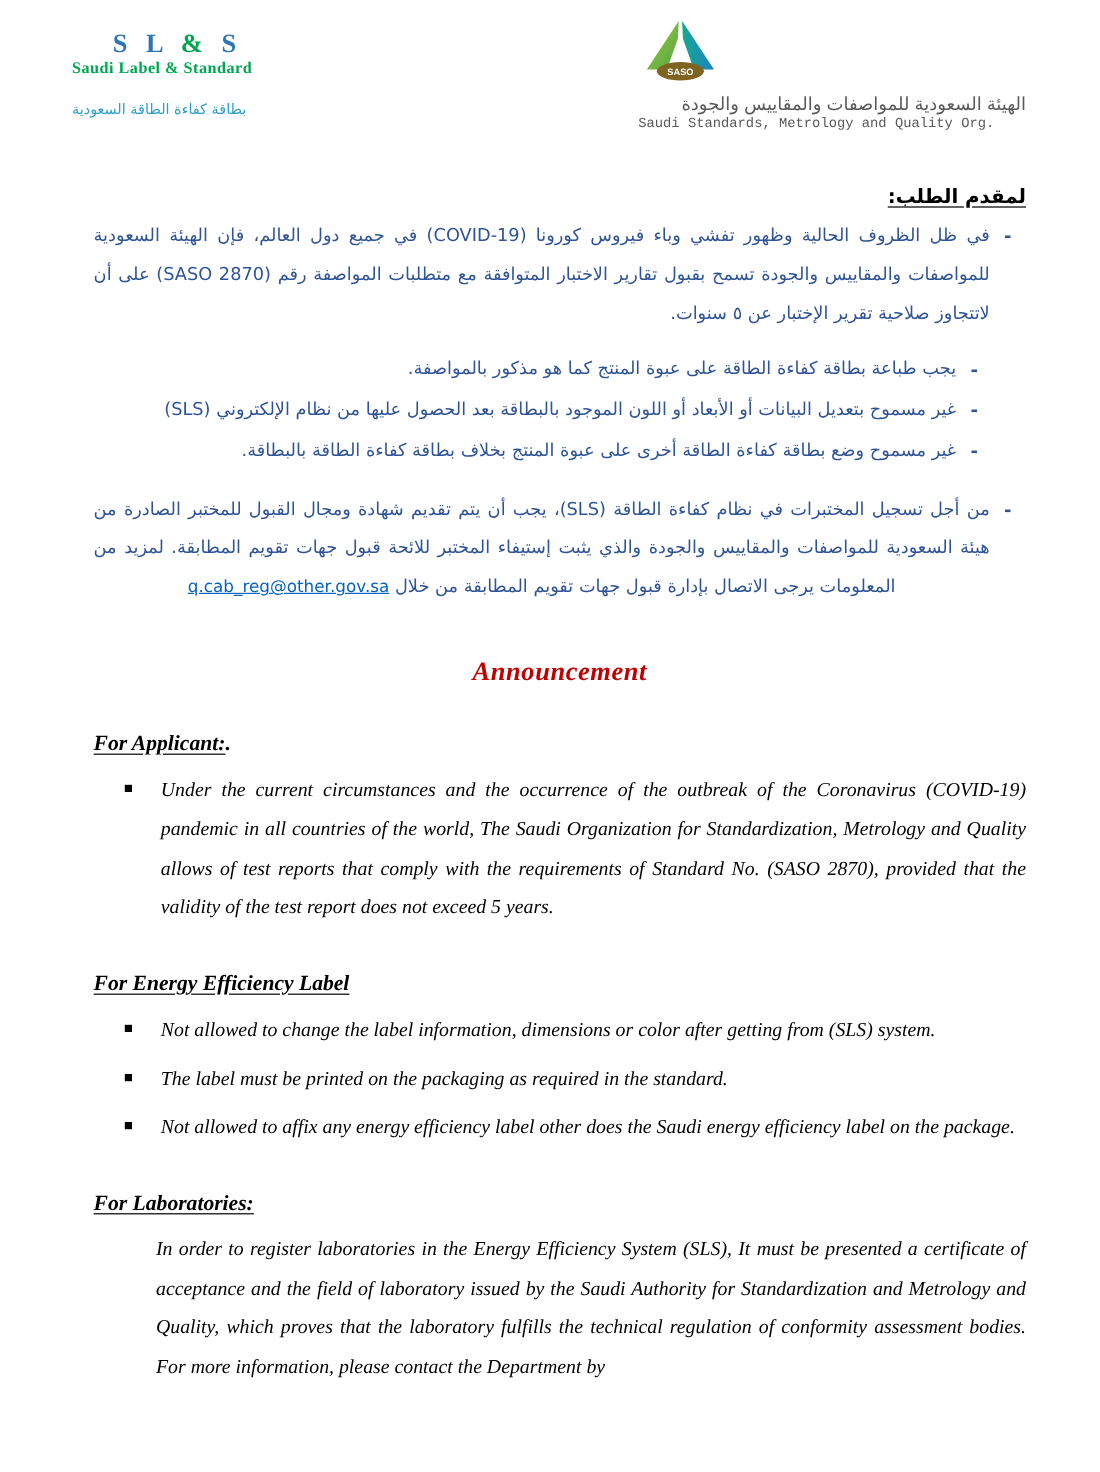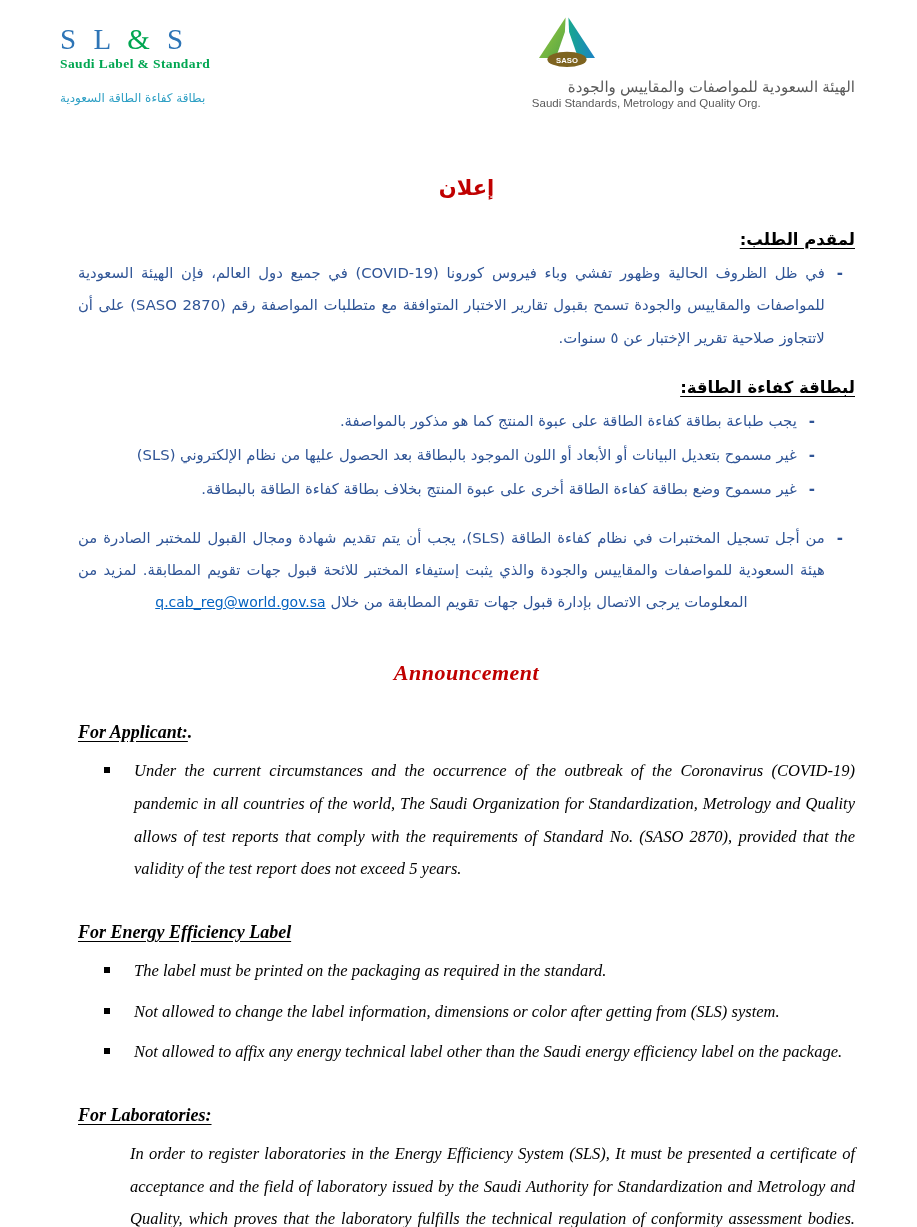--- a/index.html
+++ b/index.html
@@ -6,27 +6,27 @@
   html, body { background: #ffffff; }
   .page {
     width: 917px; height: 1227px; background: #ffffff; position: relative;
     padding: 14px 62px 0 78px;
     font-family: "Liberation Serif", serif;
     overflow: hidden;
   }
   
   .header { display: flex; justify-content: space-between; align-items: flex-start; height: 116px; margin-left: -18px; }
   .sls-logo { padding-top: 10px; }
-  .sls-title { font-weight: normal; font-size: 29px; letter-spacing: 5px; color: #2E75B6; line-height: 1.05; }
+  .sls-title { font-weight: bold; font-size: 22px; letter-spacing: 5px; color: #2E75B6; line-height: 1.05; margin-left: 34px; }
   .sls-title .amp { color: #00A651; }
   .sls-sub-en { color: #00A651; font-size: 13.5px; font-weight: bold; letter-spacing: 0.4px; margin-top: 2px; }
   .sls-sub-ar { color: #2D9FC4; font-size: 12px; margin-top: 19px; direction: rtl; text-align: right; font-family: "DejaVu Sans", sans-serif; display: inline-block; }
   .saso-logo { display: flex; flex-direction: column; align-items: flex-start; padding-top: 0; }
   .saso-name-ar { font-size: 15px; color: #595959; font-family: Liberation Sans, sans-serif; margin-top: 4px; direction: rtl; margin-left: 36px; }
-  .saso-name-en { font-size: 11.5px; color: #595959; font-family: Liberation Sans, sans-serif; margin-top: 1px; }
+  .saso-name-en { font-size: 11.5px; color: #595959; font-family: Liberation Mono, monospace; margin-top: 1px; }
   
   .ar { direction: rtl; font-family: "DejaVu Sans", sans-serif; }
   .ar-title { color: #C00000; text-align: center; font-size: 21px; font-weight: bold; margin: 46px 0 30px; }
   .ar-heading { font-size: 16.5px; font-weight: bold; color: #000; text-decoration: underline; text-underline-offset: 3px; margin: 24px 0 8px; }
   .ar-bullet { display: flex; gap: 12px; padding-right: 12px; margin: 2px 0; }
   .ar-bullet.indent { padding-right: 40px; }
   .dash { color: #2F5496; font-weight: bold; line-height: 2.15; flex: none; font-size: 15px; }
   .ar-text { color: #2F5496; font-size: 14.8px; line-height: 2.18; text-align: justify; width: 100%; }
   .center-last { text-align-last: center; }
   
@@ -70,78 +70,76 @@
         <polygon points="50,10 38,58 62,58" fill="#ffffff" opacity="0.0"></polygon>
         <ellipse cx="50" cy="64" rx="28" ry="11" fill="#7E6420"></ellipse>
         <text x="50" y="68.5" text-anchor="middle" font-family="Liberation Sans, sans-serif" font-size="11" font-weight="bold" fill="#ffffff">SASO</text>
       </svg>
       <div class="saso-name-ar">الهيئة السعودية للمواصفات والمقاييس والجودة</div>
       <div class="saso-name-en">Saudi Standards, Metrology and Quality Org.</div>
     </div>
   </div>
 
   <div class="ar">
-    <div class="ar-title">إعلان</div>
 
     <div>
       <div class="ar-heading">لمقدم الطلب:</div>
       <div class="ar-bullet">
         <span class="dash">-</span>
         <div class="ar-text">في ظل الظروف الحالية وظهور تفشي وباء فيروس كورونا (COVID-19) في جميع دول العالم، فإن الهيئة السعودية للمواصفات والمقاييس والجودة تسمح بقبول تقارير الاختبار المتوافقة مع متطلبات المواصفة رقم (SASO 2870) على أن لاتتجاوز صلاحية تقرير الإختبار عن ٥ سنوات.</div>
       </div>
     </div>
 
     <div style="margin-top:14px;">
-      <div class="ar-heading">لبطاقة كفاءة الطاقة:</div>
       <div class="ar-bullet indent">
         <span class="dash">-</span>
         <div class="ar-text">يجب طباعة بطاقة كفاءة الطاقة على عبوة المنتج كما هو مذكور بالمواصفة.</div>
       </div>
       <div class="ar-bullet indent">
         <span class="dash">-</span>
         <div class="ar-text">غير مسموح بتعديل البيانات أو الأبعاد أو اللون الموجود بالبطاقة بعد الحصول عليها من نظام الإلكتروني (SLS)</div>
       </div>
       <div class="ar-bullet indent">
         <span class="dash">-</span>
         <div class="ar-text">غير مسموح وضع بطاقة كفاءة الطاقة أخرى على عبوة المنتج بخلاف بطاقة كفاءة الطاقة بالبطاقة.</div>
       </div>
     </div>
 
     <div style="margin-top:16px;">
       <div class="ar-bullet">
         <span class="dash">-</span>
-        <div class="ar-text center-last"><span>من أجل تسجيل المختبرات في نظام كفاءة الطاقة (SLS)، يجب أن يتم تقديم شهادة ومجال القبول للمختبر الصادرة من هيئة السعودية للمواصفات والمقاييس والجودة والذي يثبت إستيفاء المختبر للائحة قبول جهات تقويم المطابقة. لمزيد من المعلومات يرجى الاتصال بإدارة قبول جهات تقويم المطابقة من خلال </span><a class="email-link" href="#">q.cab_reg@world.gov.sa</a></div>
+        <div class="ar-text center-last"><span>من أجل تسجيل المختبرات في نظام كفاءة الطاقة (SLS)، يجب أن يتم تقديم شهادة ومجال القبول للمختبر الصادرة من هيئة السعودية للمواصفات والمقاييس والجودة والذي يثبت إستيفاء المختبر للائحة قبول جهات تقويم المطابقة. لمزيد من المعلومات يرجى الاتصال بإدارة قبول جهات تقويم المطابقة من خلال </span><a class="email-link" href="#">q.cab_reg@other.gov.sa</a></div>
       </div>
     </div>
   </div>
 
   <div class="en">
     <div class="en-title">Announcement</div>
 
     <div>
       <div class="en-heading"><span class="u">For Applicant:</span><span>.</span></div>
       <div class="en-bullet">
         <span class="square"></span>
         <div class="en-text">Under the current circumstances and the occurrence of the outbreak of the Coronavirus (COVID-19) pandemic in all countries of the world, The Saudi Organization for Standardization, Metrology and Quality allows of test reports that comply with the requirements of Standard No. (SASO 2870), provided that the validity of the test report does not exceed 5 years.</div>
       </div>
     </div>
 
     <div style="margin-top:30px;">
       <div class="en-heading"><span class="u">For Energy Efficiency Label</span></div>
       <div class="en-bullet">
         <span class="square"></span>
+        <div class="en-text">Not allowed to change the label information, dimensions or color after getting from (SLS) system.</div>
+      </div>
+      <div class="en-bullet">
+        <span class="square"></span>
         <div class="en-text">The label must be printed on the packaging as required in the standard.</div>
       </div>
       <div class="en-bullet">
         <span class="square"></span>
-        <div class="en-text">Not allowed to change the label information, dimensions or color after getting from (SLS) system.</div>
-      </div>
-      <div class="en-bullet">
-        <span class="square"></span>
-        <div class="en-text">Not allowed to affix any energy technical label other than the Saudi energy efficiency label on the package.</div>
+        <div class="en-text">Not allowed to affix any energy efficiency label other does the Saudi energy efficiency label on the package.</div>
       </div>
     </div>
 
     <div style="margin-top:26px;">
       <div class="en-heading"><span class="u">For Laboratories:</span></div>
       <div class="en-indent">
         <div class="en-text"><span>In order to register laboratories in the Energy Efficiency System (SLS), It must be presented a certificate of acceptance and the field of laboratory issued by the Saudi Authority for Standardization and Metrology and Quality, which proves that the laboratory fulfills the technical regulation of conformity assessment bodies. For more information, please contact the Department by </span></div>
       </div>
     </div>
   </div>

